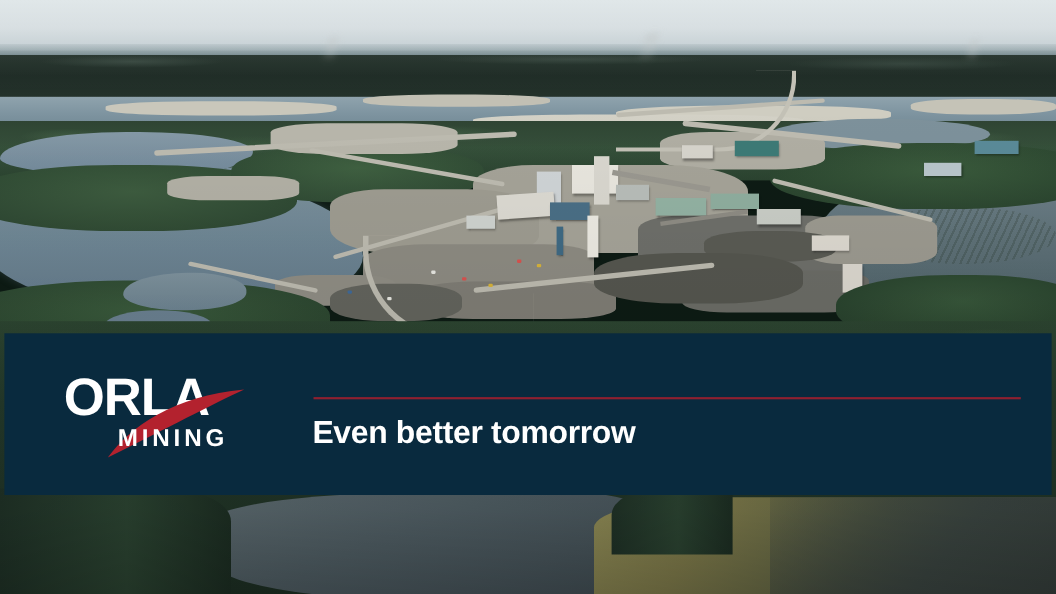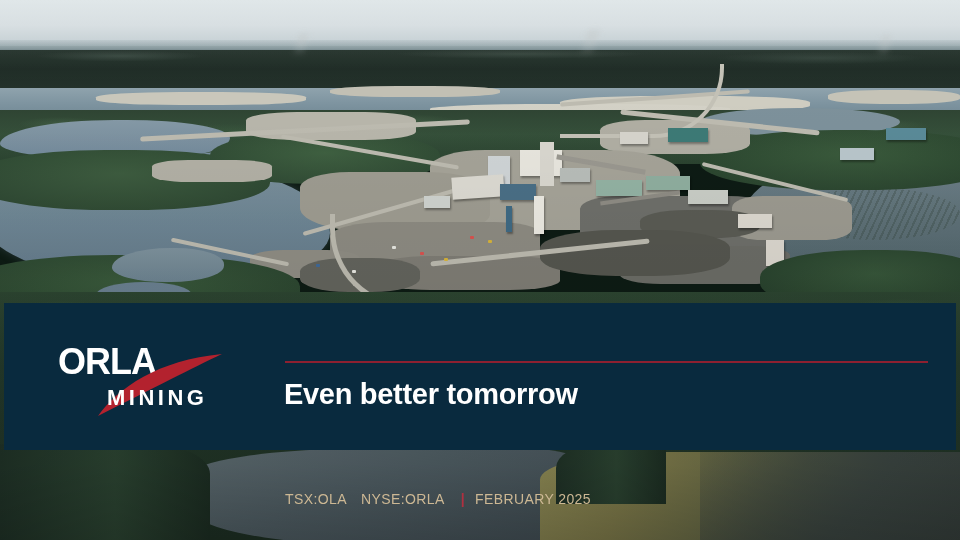--- a/index.html
+++ b/index.html
@@ -183,21 +183,21 @@
   
   .grade{position:absolute;inset:0;pointer-events:none;
       background:linear-gradient(to bottom,rgba(255,255,255,.04) 0%,rgba(0,0,0,0) 18%,rgba(0,0,0,.10) 86%,rgba(0,0,0,.22) 100%);}
 
   
   .banner{position:absolute;left:4px;top:303px;width:952px;height:147px;
       background:#092a3e;}
 
   
   .logo{position:absolute;left:58px;top:336px;width:170px;height:84px;}
-  .logo-word{position:absolute;left:0;top:0;font-size:36px;font-weight:bold;color:#ffffff;
+  .logo-word{position:absolute;left:0;top:0;font-size:48px;font-weight:bold;color:#ffffff;
       letter-spacing:-1px;line-height:52px;font-family:"Liberation Sans", sans-serif;}
   .logo-sub{position:absolute;left:49px;top:50px;font-size:22px;font-weight:bold;color:#ffffff;
       letter-spacing:3.5px;line-height:24px;font-family:Liberation Sans, sans-serif;}
   .logo-swoosh{position:absolute;left:38px;top:6px;width:130px;height:76px;overflow:visible;}
 
   
   .eyebrow{position:absolute;left:285px;top:331px;font-size:15px;letter-spacing:.8px;
       color:#c6ab82;font-family:"Liberation Sans", sans-serif;white-space:nowrap;}
   .divider{position:absolute;left:285px;top:361px;width:643px;height:2px;background:#8e2030;}
   .headline{position:absolute;left:284px;top:378px;font-size:29px;font-weight:bold;color:#ffffff;
@@ -323,20 +323,14 @@
       <path d="M2,74 C22,46 62,18 126,12 C96,26 58,46 2,74 Z" fill="#b3222e"></path>
     </svg>
     <div class="logo-sub">MINING</div>
   </div>
 
 
   <div class="divider"></div>
 
   <div class="headline">Even better tomorrow</div>
 
-  <div class="footer">
-    <span class="tick">TSX:OLA</span>
-    <span class="tick">NYSE:ORLA</span>
-    <span class="sep">|</span>
-    <span>FEBRUARY 2025</span>
-  </div>
 
 </div>
 
 </body></html>

